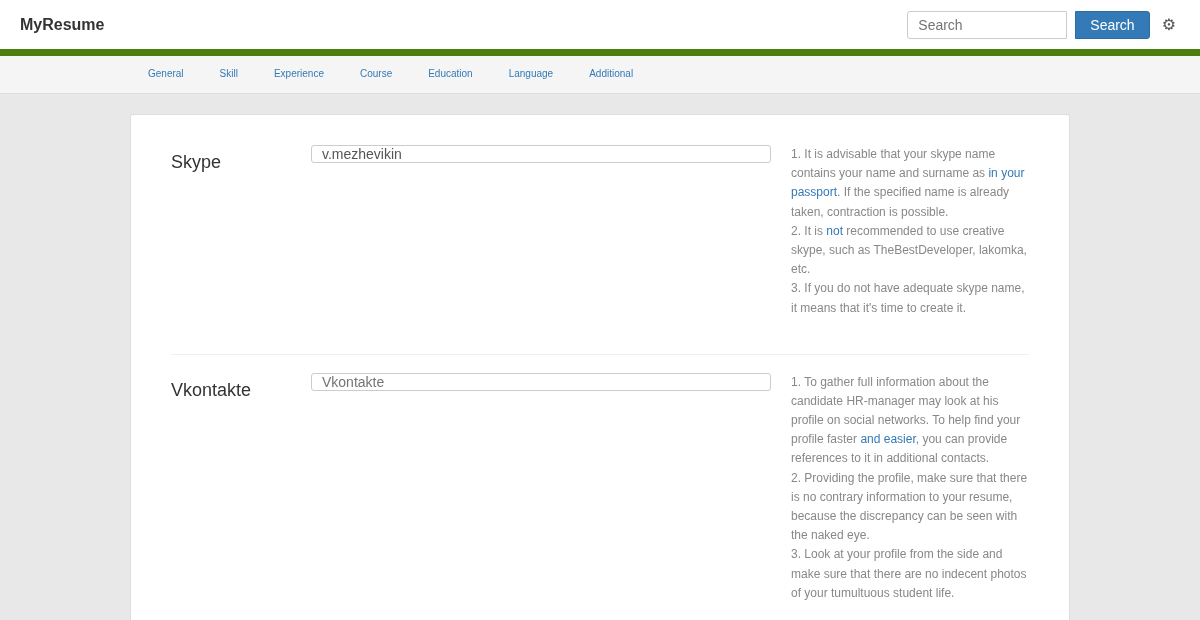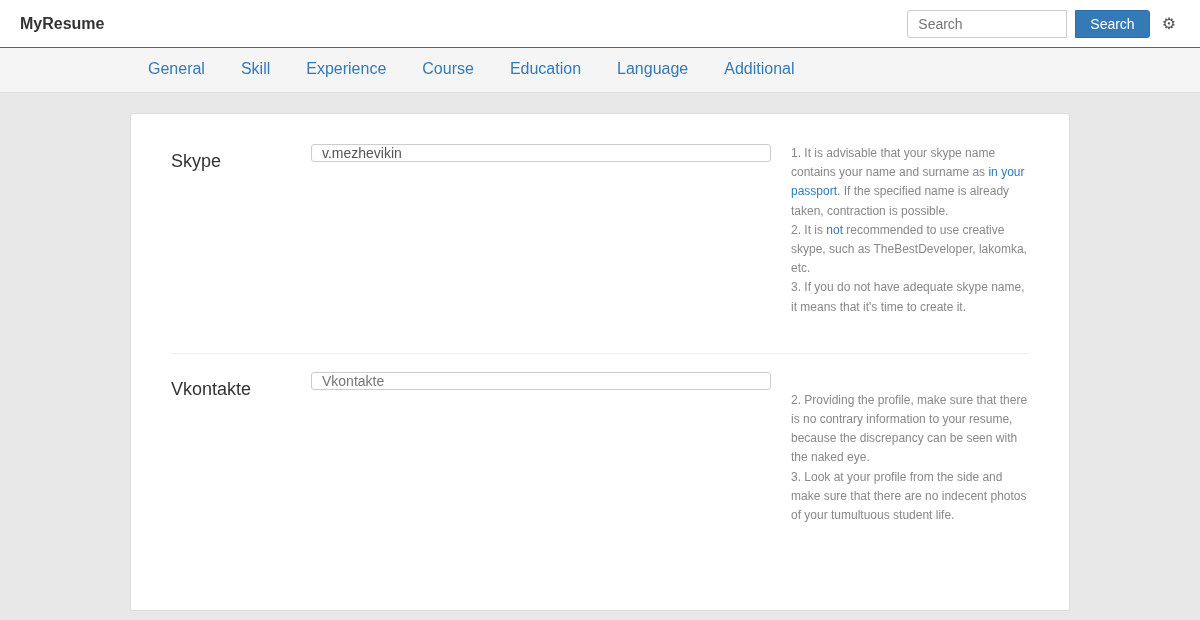--- a/index.html
+++ b/index.html
@@ -2,25 +2,25 @@
 <html><head>
   <meta charset="utf-8">
   <style>
     * { box-sizing: border-box; margin: 0; padding: 0; }
     body { font-family: Arial, sans-serif; font-size: 14px; background: #e8e8e8; color: #333; }
 
     
     .header {
       background: #fff;
       padding: 0 20px;
-      height: 48px;
+      height: 56px;
       display: flex;
       align-items: center;
       justify-content: space-between;
-      border-bottom: 1px solid #4d7c0f;
+      border-bottom: 7px solid #4d7c0f;
     }
     .header-brand {
       font-size: 16px;
       font-weight: bold;
       color: #333;
     }
     .header-right {
       display: flex;
       align-items: center;
       gap: 8px;
@@ -57,21 +57,21 @@
       border-bottom: 1px solid #ddd;
       display: flex;
       padding: 0 130px;
       gap: 0;
     }
     .nav-tab {
       padding: 12px 18px;
       cursor: pointer;
       color: #337ab7;
       text-decoration: none;
-      font-size: 16px;
+      font-size: 10px;
       border-bottom: 2px solid transparent;
       white-space: nowrap;
     }
     .nav-tab.active {
       color: #333;
       background: #fff;
       border-bottom: 2px solid #fff;
       border-top: 1px solid #ddd;
       border-left: 1px solid #ddd;
       border-right: 1px solid #ddd;
@@ -187,21 +187,21 @@
 
     <hr class="section-divider">
 
     <div class="form-row">
       <label class="form-label">Vkontakte</label>
       <div class="form-input-col">
         <input class="form-input" type="text" placeholder="Vkontakte" style="">
       </div>
       <div class="hint-block">
         <div class="hint-text">
-          <br>
+          <span>1. To gather full information about the candidate HR-manager may look at his profile on social networks. To help find your profile faster <span class="blue-text">and easier</span>, you can provide references to it in additional contacts.</span><br>
           <span>2. Providing the profile, make sure that there is no contrary information to your resume, because the discrepancy can be seen with the naked eye.</span><br>
           <span>3. Look at your profile from the side and make sure that there are no indecent photos of your tumultuous student life.</span><br>
           <br>
           
         </div>
       </div>
     </div>
 
   </div>
 </div>

